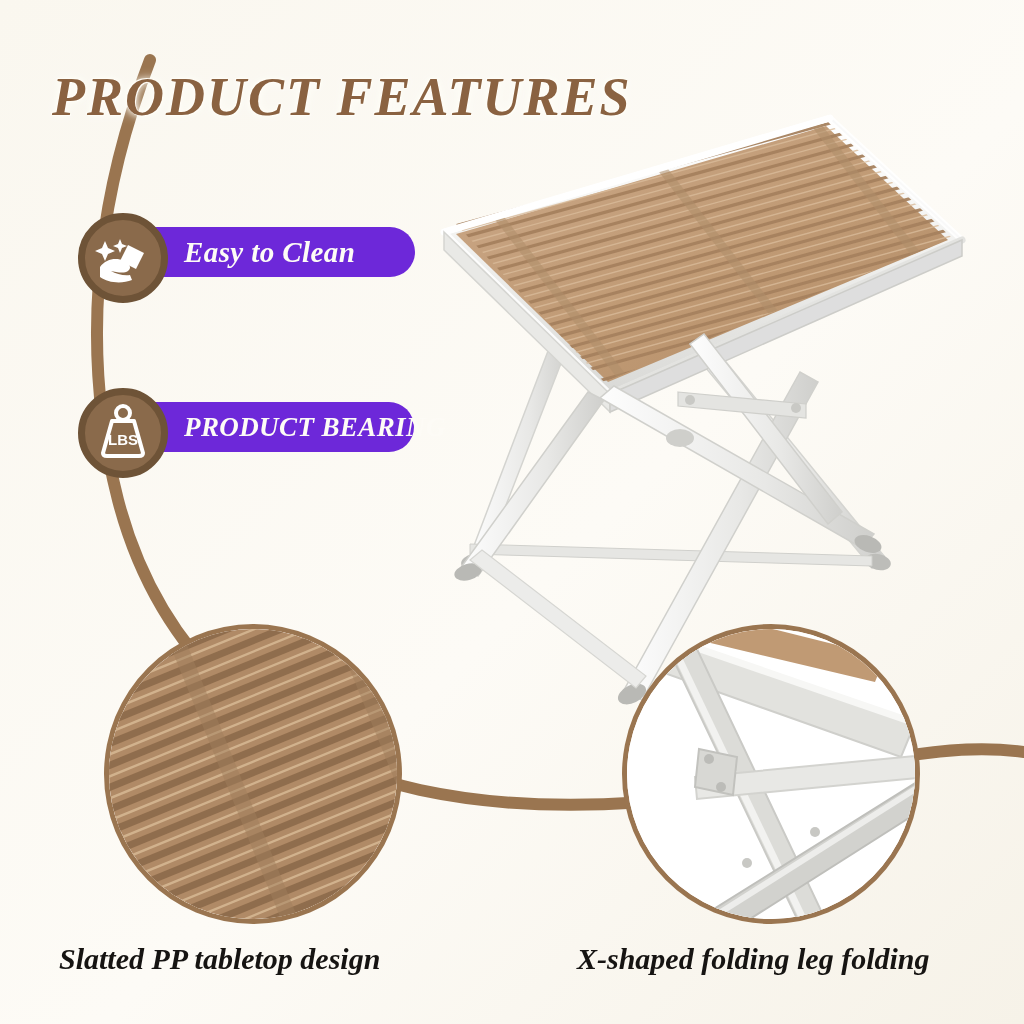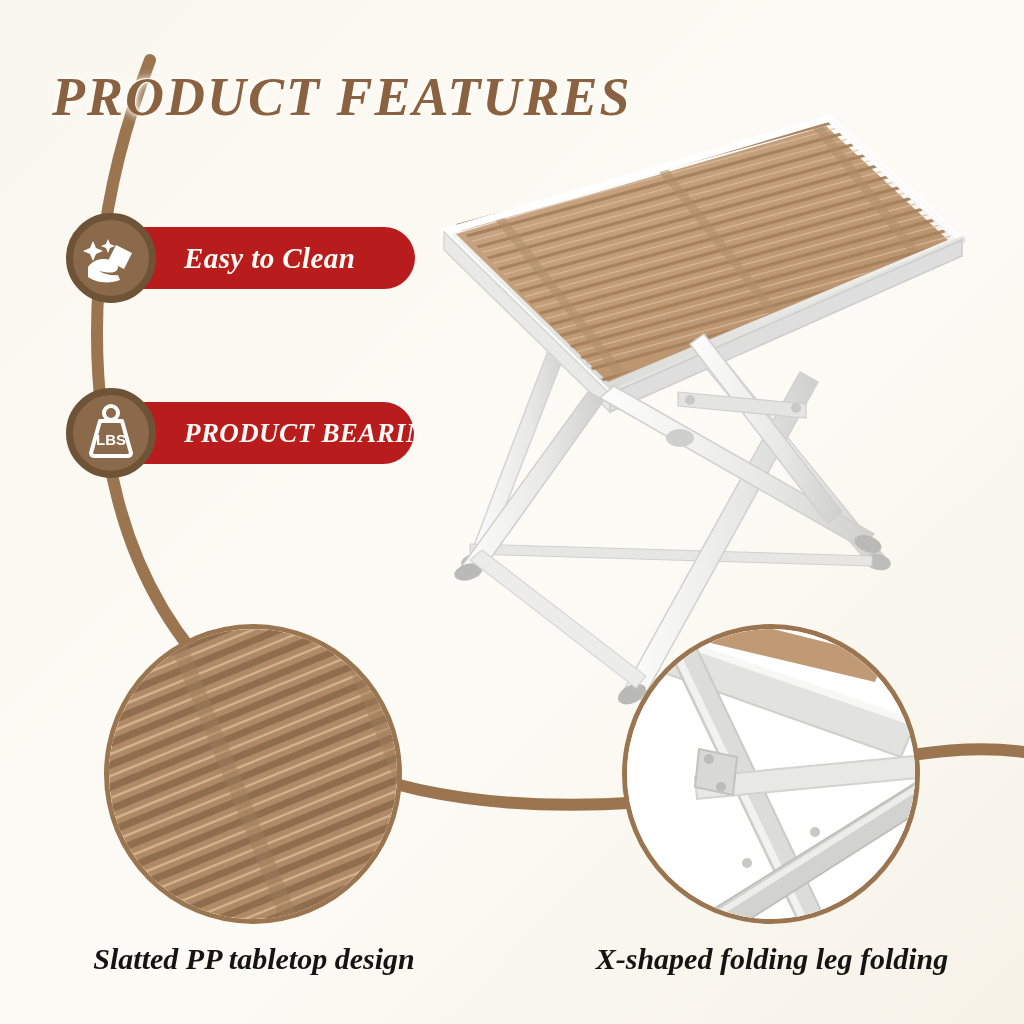--- a/index.html
+++ b/index.html
@@ -28,33 +28,33 @@
 
   
   .product{position:absolute;left:0;top:0;width:1024px;height:1024px;z-index:20;pointer-events:none;}
 
   
   .badge{
     position:absolute;display:flex;align-items:center;z-index:45;
   }
   .badge .pill{
     position:absolute;left:46px;top:14px;
-    height:62px;border-radius:31px;
-    background:#b91c1c;
+    height:50px;border-radius:31px;
+    background:#6d28d9;
     display:flex;align-items:center;
     padding:0 26px 0 76px;
     box-sizing:border-box;
     white-space:nowrap;
   }
   .badge .pill-text{
     color:#fdfbf6;font-style:italic;font-weight:700;
     font-size:29px;line-height:29px;letter-spacing:0.4px;
   }
   .badge .icon-circle{
-    position:absolute;left:4px;top:0;
+    position:absolute;left:16px;top:0;
     width:90px;height:90px;border-radius:50%;
     background:#8a6a4b;
     border:7px solid #6e5337;
     box-sizing:border-box;
     display:flex;align-items:center;justify-content:center;
     z-index:2;
   }
   #badge-clean{left:62px;top:213px;width:360px;height:92px;}
   #badge-clean .pill{width:307px;}
   #badge-bearing{left:62px;top:388px;width:360px;height:92px;}
@@ -66,21 +66,20 @@
   .detail .circle{
     position:absolute;left:0;top:0;
     border-radius:50%;
     border:5px solid #9a7550;
     box-sizing:border-box;
     overflow:hidden;
     background:#ffffff;
   }
   .detail .caption{
     position:absolute;
-    text-align:center;
     font-style:italic;font-weight:700;
     font-size:30px;line-height:34px;
     color:#161412;
     white-space:nowrap;
   }
   #detail-top{left:104px;top:624px;width:298px;height:300px;}
   #detail-top .circle{width:298px;height:300px;}
   #detail-top .caption{left:-45px;top:318px;width:390px;}
   #detail-legs{left:622px;top:624px;width:298px;height:300px;}
   #detail-legs .circle{width:298px;height:300px;}

